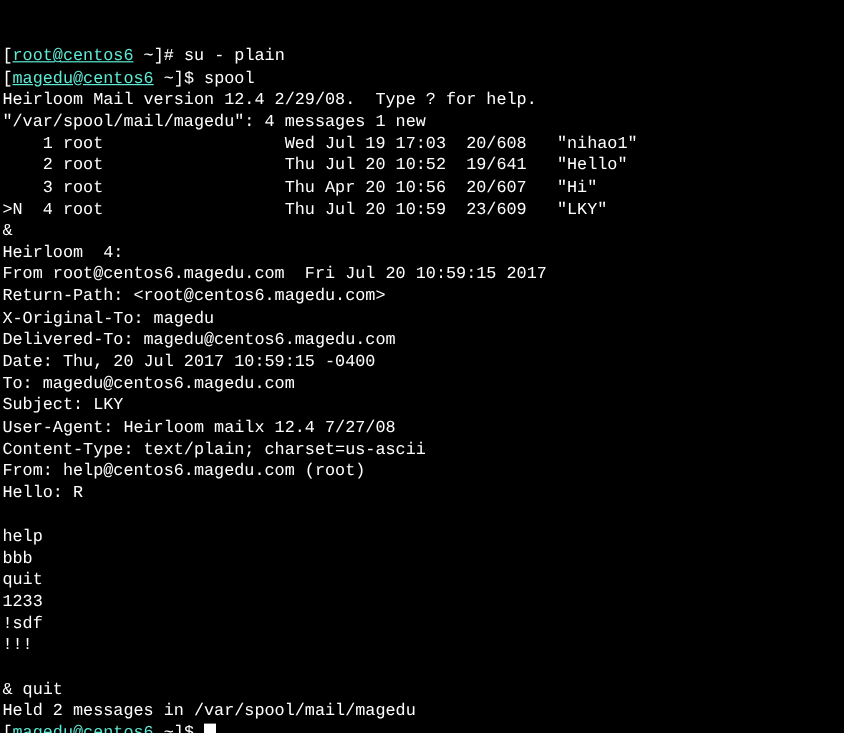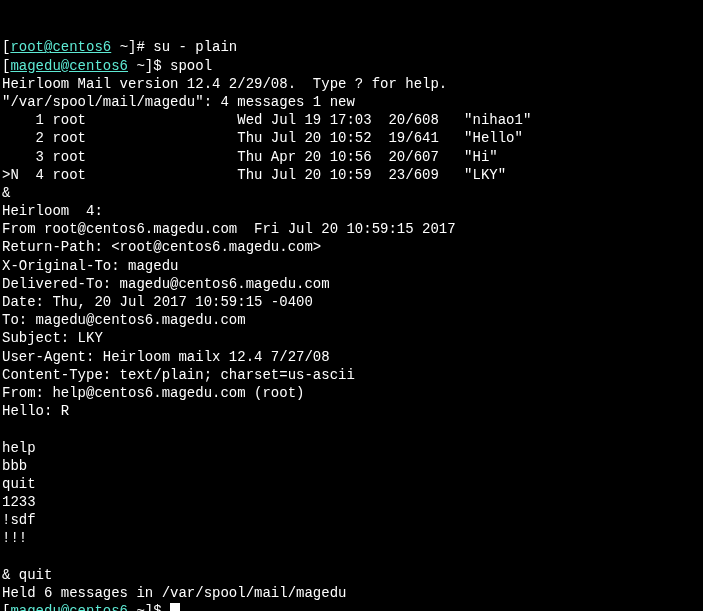--- a/index.html
+++ b/index.html
@@ -47,15 +47,15 @@
 <span>Hello: R</span>
 <span></span>
 <span>help</span>
 <span>bbb</span>
 <span>quit</span>
 <span>1233</span>
 <span>!sdf</span>
 <span>!!!</span>
 <span></span>
 <span>&amp; quit</span>
-<span>Held 6 messages in /var/spool/mail/magedu</span>
+<span>Held 2 messages in /var/spool/mail/magedu</span>
 <span>[</span><span class="red">magedu@centos6</span><span> ~]$ </span><span class="cursor"></span></div>
 
 
 </body></html>

